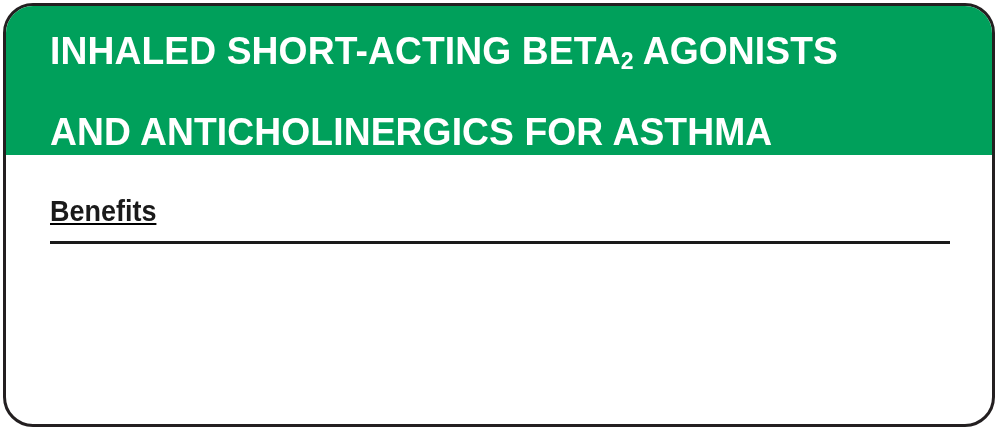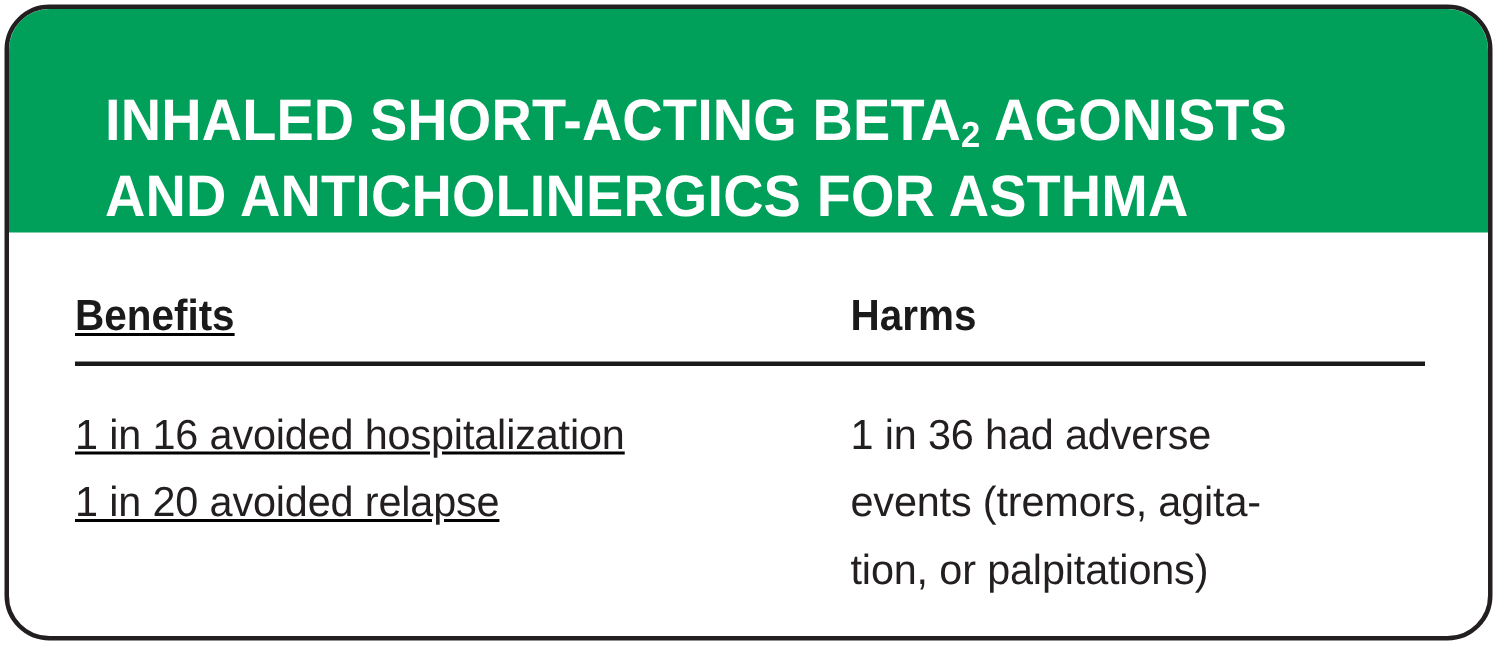--- a/index.html
+++ b/index.html
@@ -24,24 +24,24 @@
     border: 3px solid #231f20;
     border-radius: 30px;
     background: #ffffff;
     overflow: hidden;
   }
 
   .card-header {
     background: #00a05b;
     height: 149px;
     box-sizing: border-box;
-    padding: 22px 44px 0 64px;
+    padding: 22px 44px 0 44px;
     display: flex;
     flex-direction: column;
-    justify-content: flex-end;
+    justify-content: space-between;
   }
 
   .header-line {
     color: #ffffff;
     font-family: "Liberation Sans", sans-serif;
     font-weight: bold;
     font-size: 39px;
     line-height: 46px;
     letter-spacing: 0.1px;
     text-transform: uppercase;
@@ -113,37 +113,19 @@
     <div class="header-line"><span>INHALED SHORT-ACTING BETA</span><sub>2</sub><span> AGONISTS</span></div>
     <div class="header-line">AND ANTICHOLINERGICS FOR ASTHMA</div>
   </div>
 
   <div class="card-body">
 
     <div class="columns">
       <div class="col-benefits">
         <div class="col-title">Benefits</div>
       </div>
-      <div class="col-harms">
-        <div class="col-title">Harms</div>
-      </div>
     </div>
 
     <div class="rule"></div>
 
-    <div class="columns">
-      <div class="col-benefits">
-        <div class="col-items">
-          <div class="item">1 in 16 avoided hospitalization</div>
-          <div class="item">1 in 20 avoided relapse</div>
-        </div>
-      </div>
-      <div class="col-harms">
-        <div class="col-items">
-          <div class="item">1 in 36 had adverse</div>
-          <div class="item">events (tremors, agita-</div>
-          <div class="item">tion, or palpitations)</div>
-        </div>
-      </div>
-    </div>
 
   </div>
 </div>
 
 </body></html>

